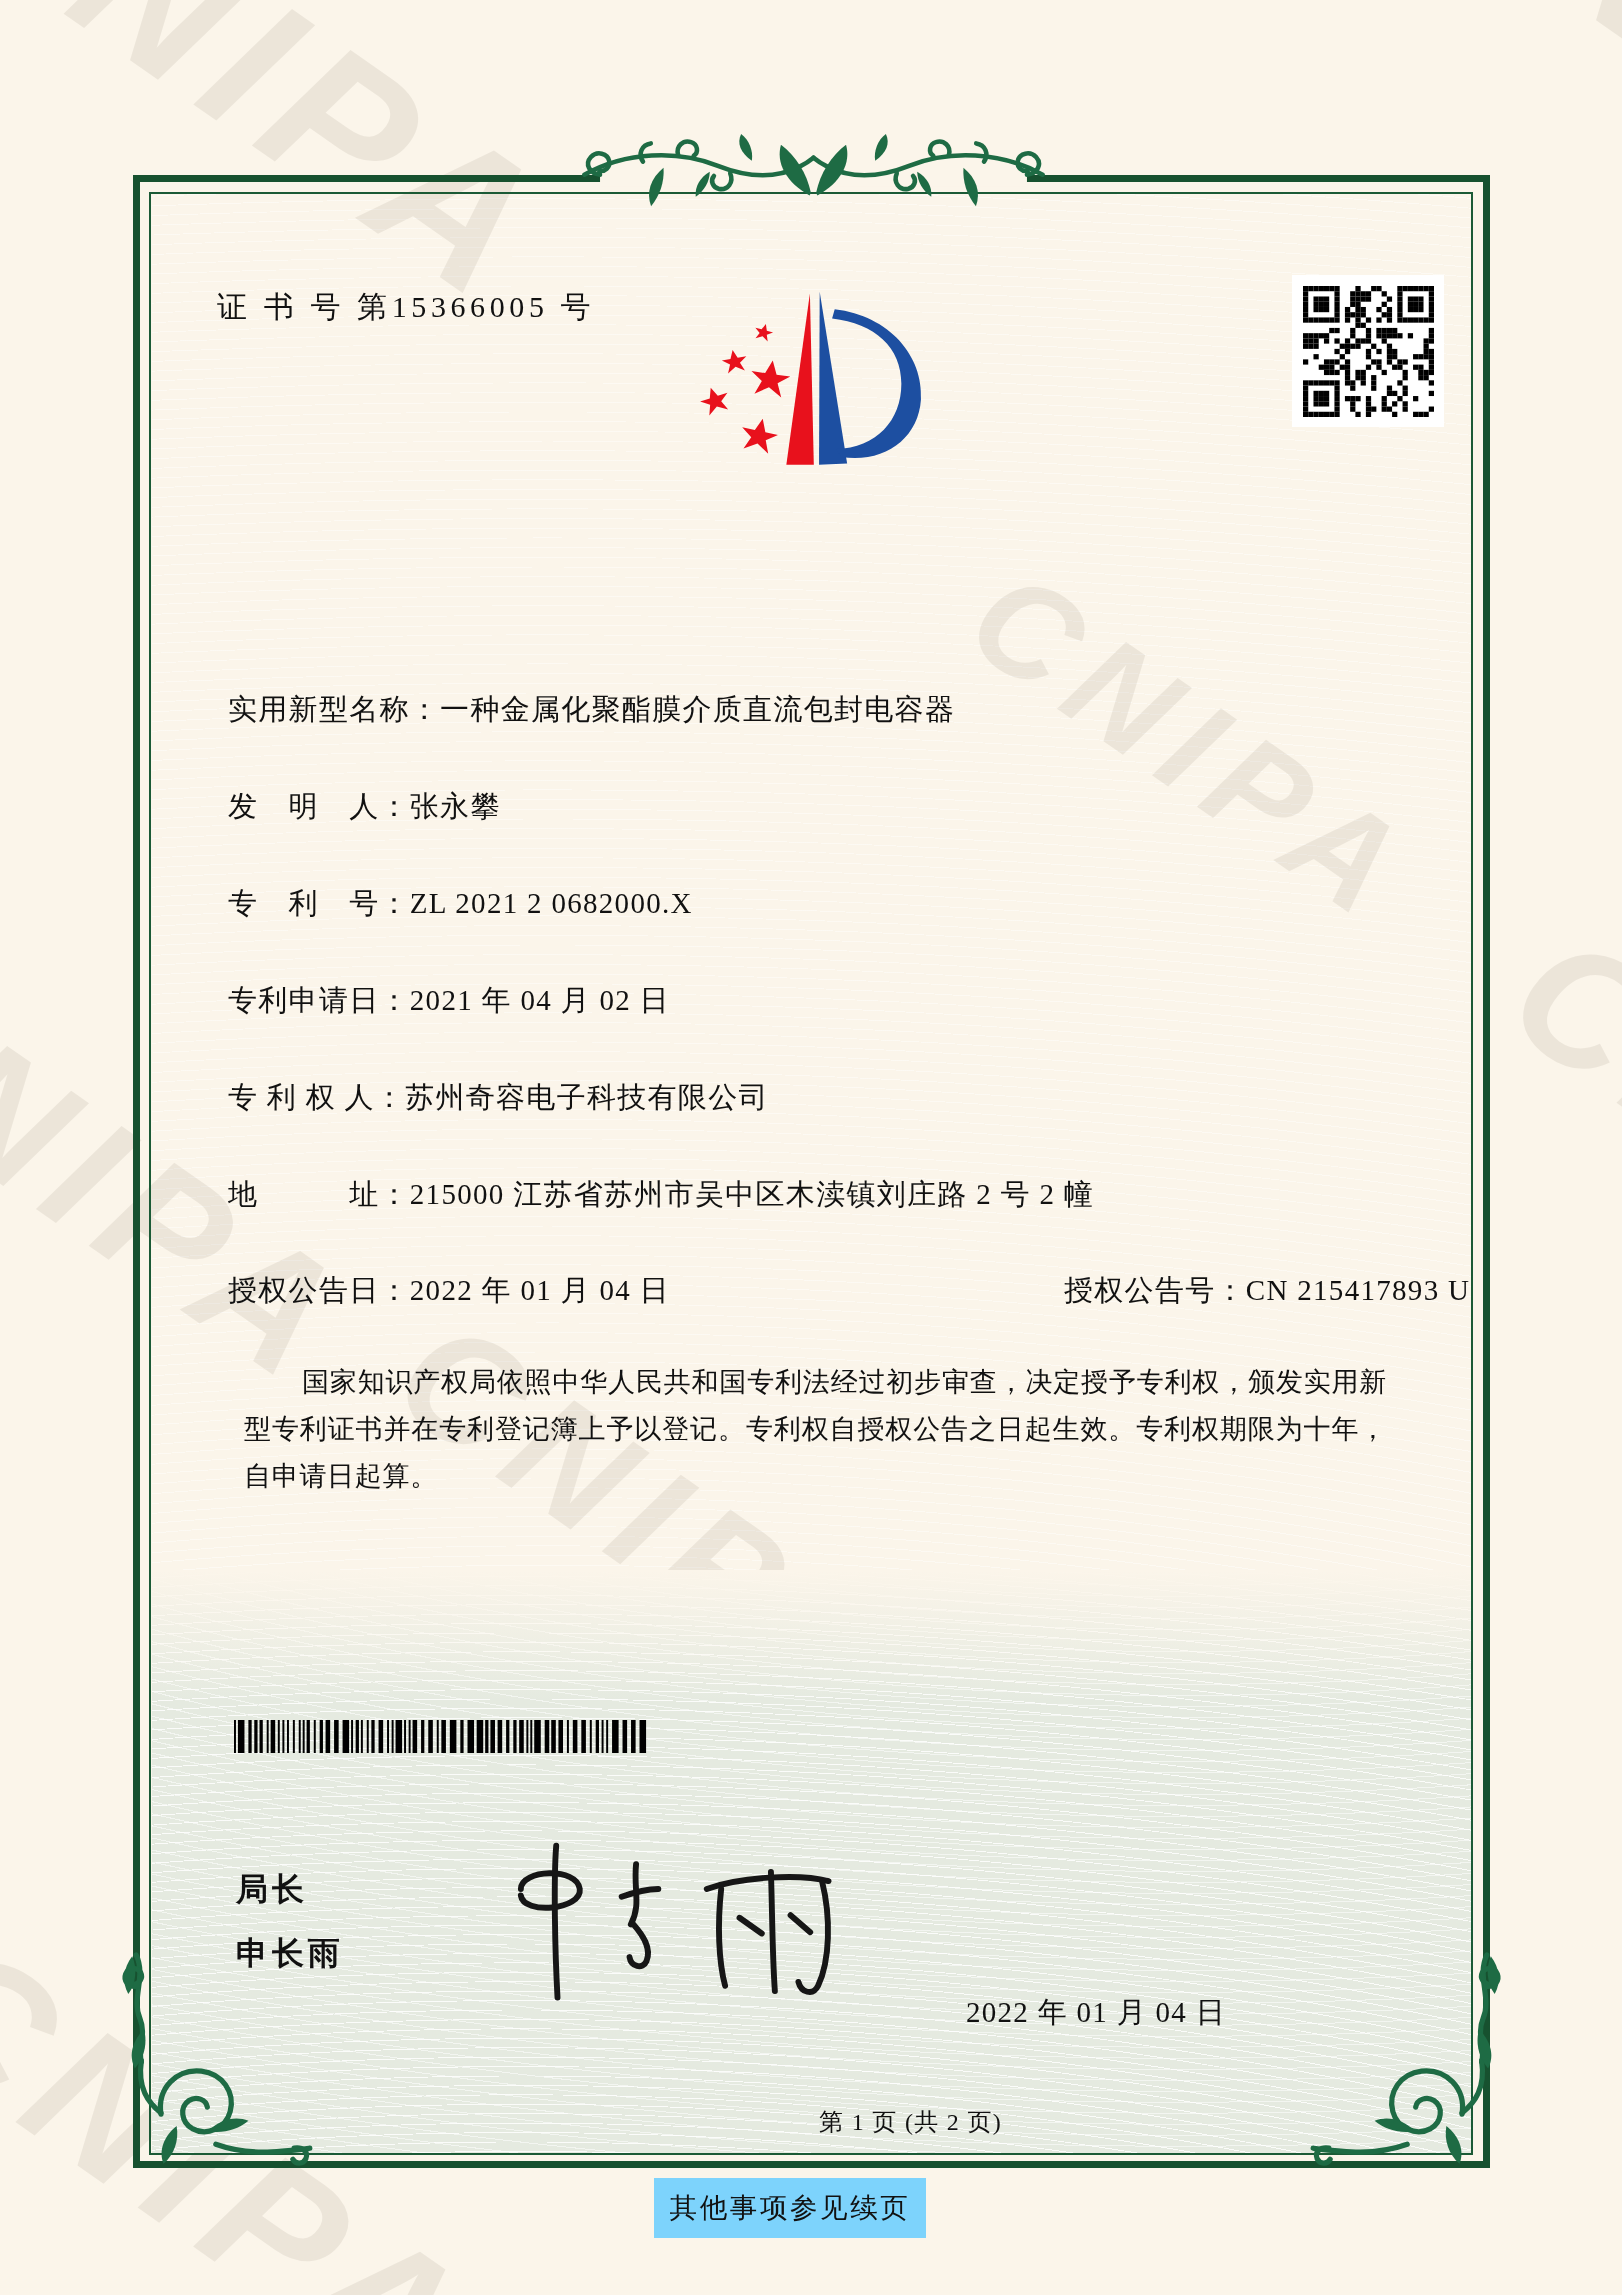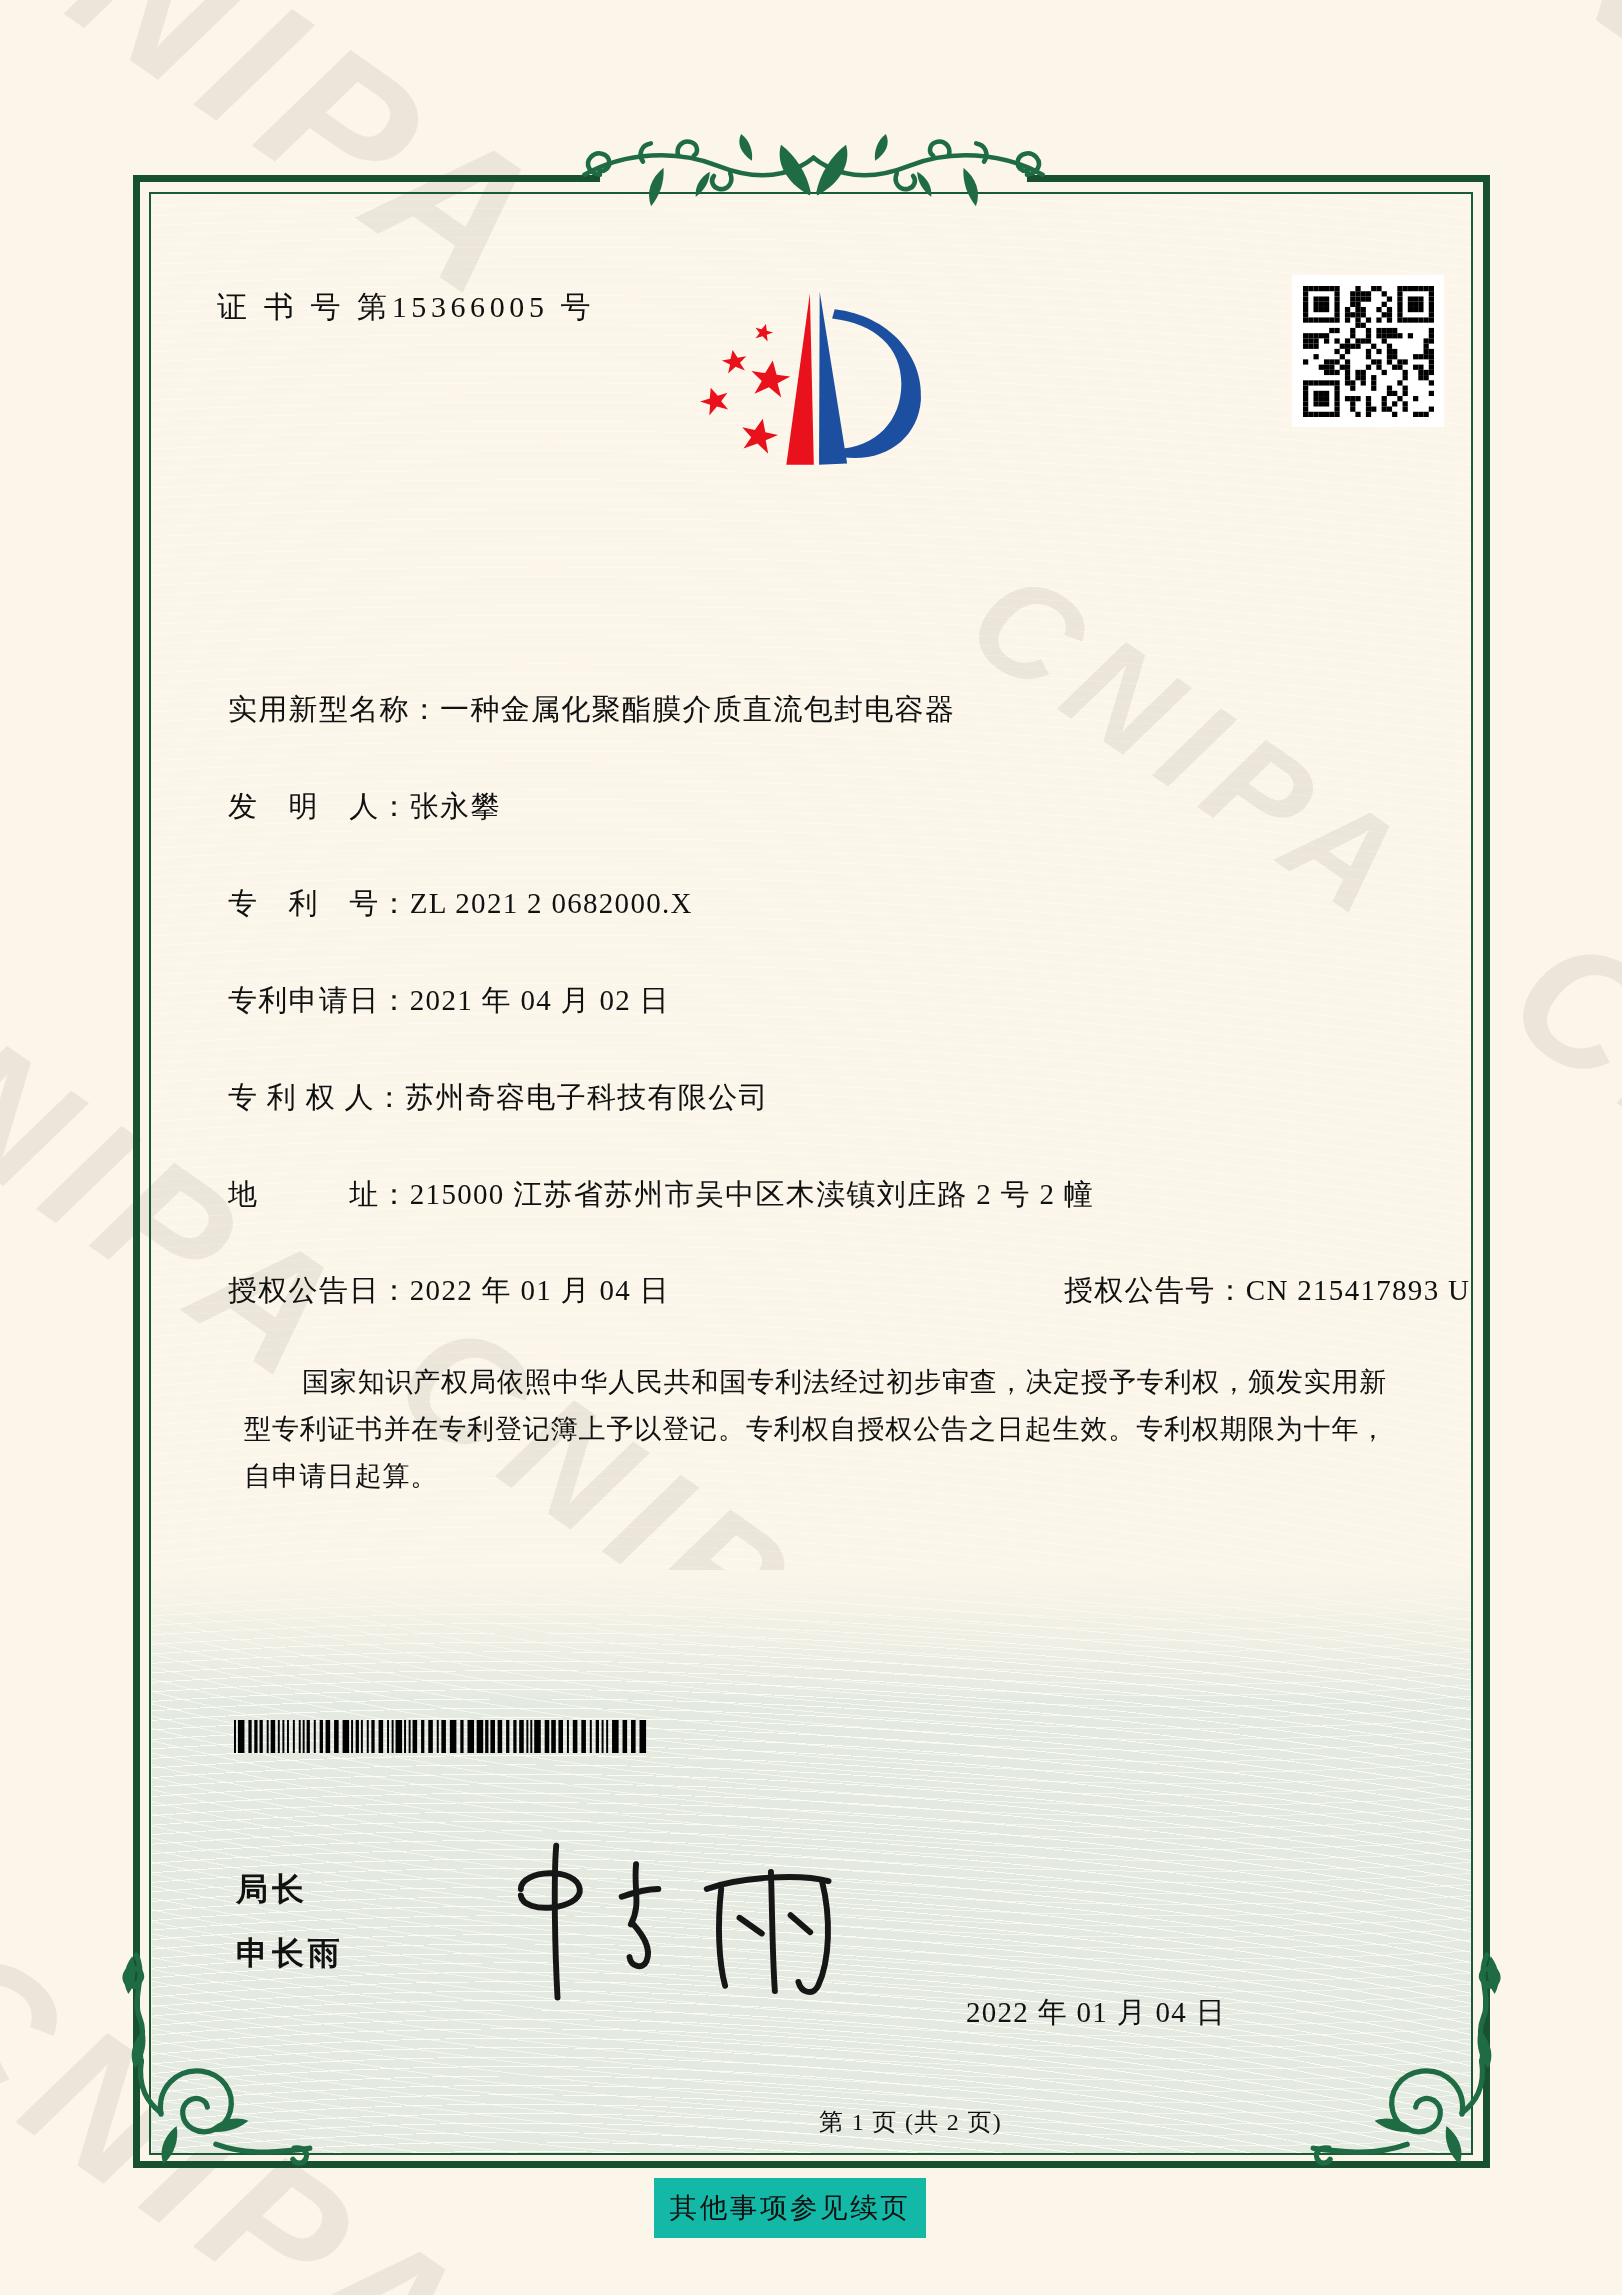--- a/index.html
+++ b/index.html
@@ -44,21 +44,21 @@
   .row .lbl{letter-spacing:1.3px}
   .grant2{position:absolute;left:836px;top:0}
 
   .paras{position:absolute;left:228px;top:1343px;width:1175px}
   .paras p{margin:16px;font-size:27px;line-height:47px;text-align:justify;text-indent:58px;letter-spacing:0.7px}
 
   .signer{position:absolute;left:236px;font-size:32px;letter-spacing:3.9px;font-weight:bold}
   .issue-date{position:absolute;left:942px;top:1993px;width:308px;text-align:center;
       font-size:29px;letter-spacing:1.3px;white-space:nowrap}
   .page-info{position:absolute;left:622px;top:2106px;width:380px;text-align:right;font-size:24px;letter-spacing:1.3px}
-  .footer-box{position:absolute;z-index:3;left:654px;top:2178px;width:272px;height:60px;background:#14b8a6;
+  .footer-box{position:absolute;z-index:3;left:654px;top:2178px;width:272px;height:60px;background:#7dd3fc;
       display:flex;align-items:center;justify-content:center;font-size:27.5px;letter-spacing:2.6px}
 
   .qr-box{position:absolute;left:1292px;top:275px;width:152px;height:152px;background:#fff}
   .barcode{position:absolute;left:234px;top:1720px;width:416px;height:33px}
 </style>
 </head>
 <body>
 
 <div class="wm" style="left:-92px;top:-52px;font-size:196px">CNIPA</div>
 <div class="wm" style="left:1374px;top:-92px;font-size:196px">CNIPA</div>

